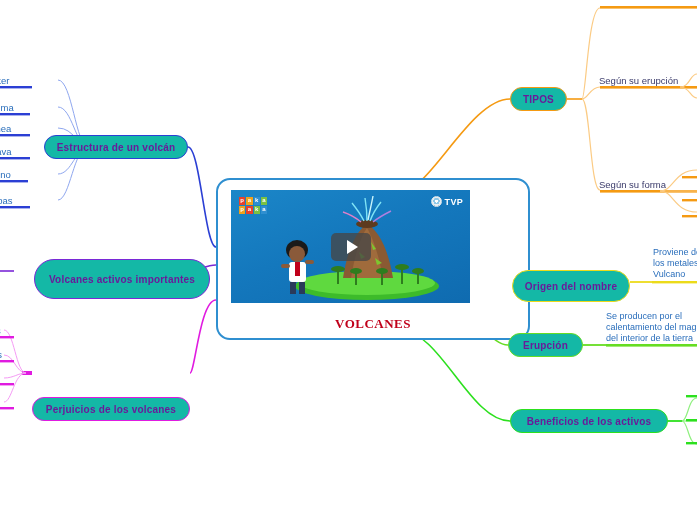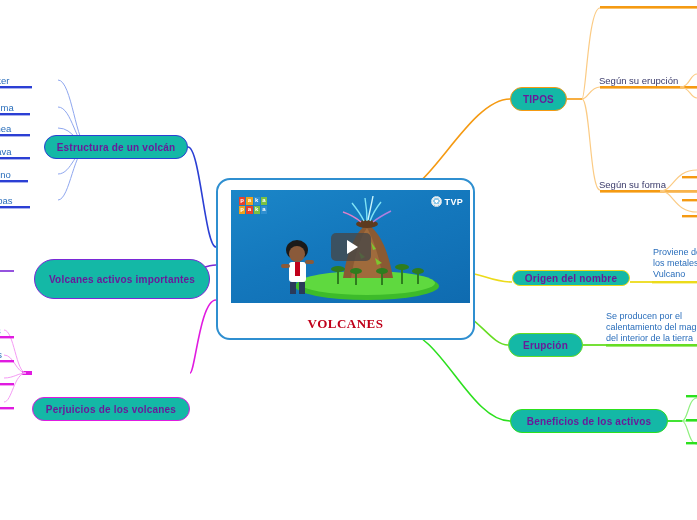--- a/index.html
+++ b/index.html
@@ -26,21 +26,21 @@
     color:#2a6ebb;white-space:nowrap;
     display:flex;align-items:flex-end;
     font-size:9.5px;line-height:11px;
     padding-bottom:1px;
   }
   .leaf.multi{align-items:flex-end;white-space:normal;}
   .leaf .txt{display:block;}
 
   
   #central{
-    position:absolute;left:216px;top:178px;width:259px;height:162px;
+    position:absolute;left:216px;top:178px;width:314px;height:162px;
     border:2px solid #2f8fd0;border-radius:14px;background:#fff;
     box-sizing:border-box;
   }
   #video{
     position:absolute;left:13px;top:10px;width:239px;height:113px;
     background:linear-gradient(160deg,#1b86c8 0%,#1478bd 45%,#0f6bb0 100%);
     overflow:hidden;
   }
   #central .caption{
     position:absolute;left:0;right:0;bottom:6px;text-align:center;
@@ -234,21 +234,21 @@
   </div>
 
   <div class="node" style="left:32px;top:361px;width:158px;height:24px;border:1.6px solid #e01be0;font-size:10px;margin-top:36px;">
     <span>Perjuicios de los volcanes</span>
   </div>
 
   <div class="node" style="left:510px;top:87px;width:57px;height:24px;border:1.6px solid #f59a12;font-size:10px;">
     <span>TIPOS</span>
   </div>
 
-  <div class="node" style="left:512px;top:270px;width:118px;height:16px;border:1.6px solid #ecdb1a;font-size:10px;">
+  <div class="node" style="left:512px;top:270px;width:118px;height:32px;border:1.6px solid #ecdb1a;font-size:10px;">
     <span>Origen del nombre</span>
   </div>
 
   <div class="node" style="left:508px;top:333px;width:75px;height:24px;border:1.6px solid #66dd22;font-size:10px;">
     <span>Erupción</span>
   </div>
 
   <div class="node" style="left:510px;top:409px;width:158px;height:24px;border:1.6px solid #2ce01e;font-size:10px;">
     <span>Beneficios de los activos</span>
   </div>

